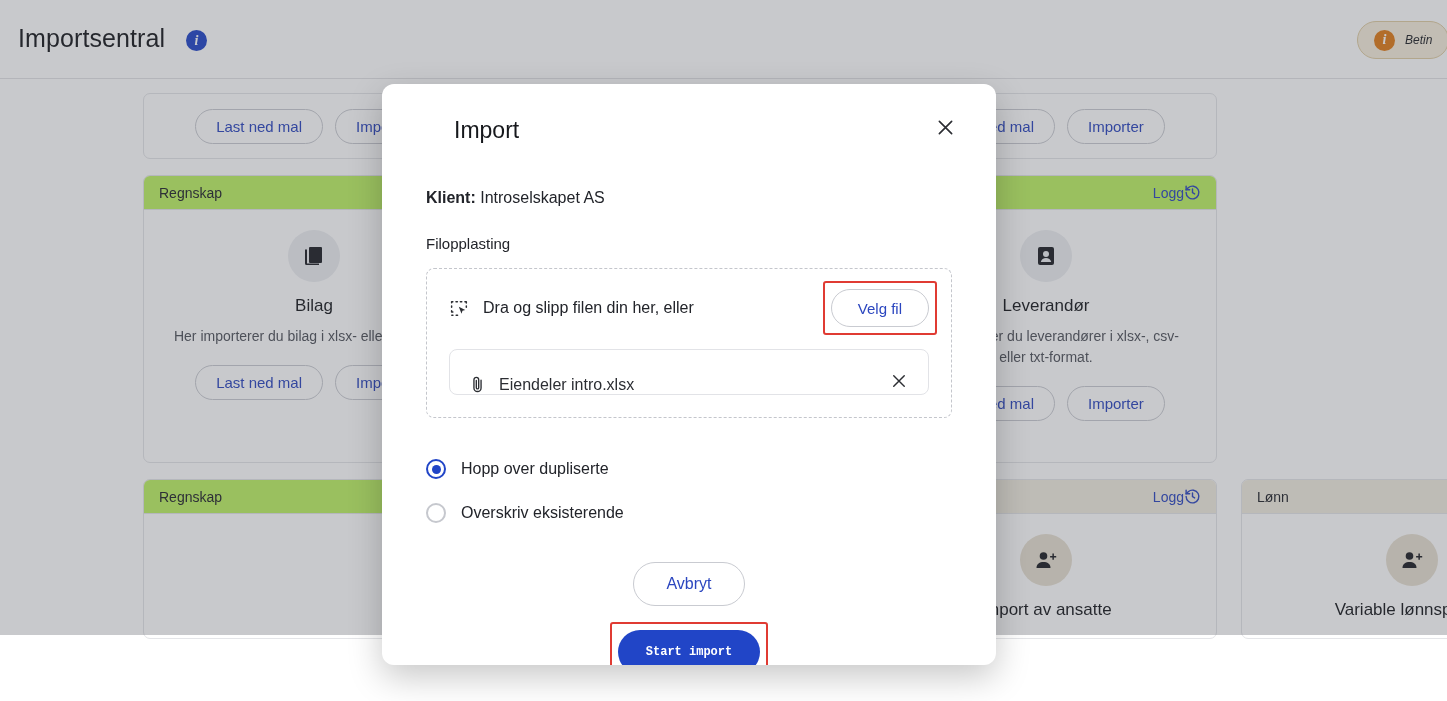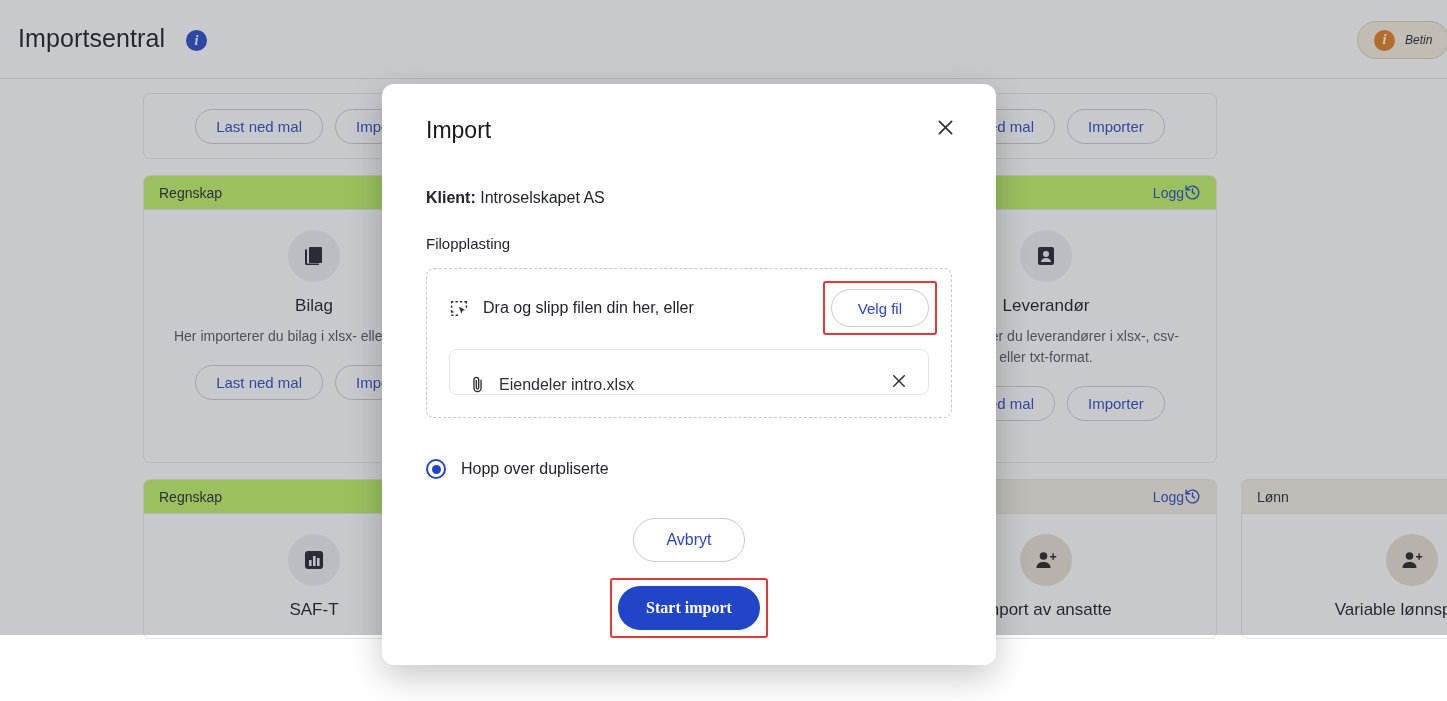--- a/index.html
+++ b/index.html
@@ -114,21 +114,21 @@
 
   
   .modal {
     position: absolute; left: 382px; top: 84px;
     width: 614px; height: 581px;
     background: #ffffff; border-radius: 12px;
     box-shadow: 0 12px 34px rgba(0,0,0,.22);
     overflow: hidden;
   }
   .modal-head {
-    position: relative; padding: 33px 42px 0 44px;
+    position: relative; padding: 33px 42px 0 44px; margin-left: 28px;
   }
   .modal-title { font-size: 23px; color: #16181c; font-weight: 400; }
   .modal-close {
     position: absolute; right: 36px; top: 28px;
     width: 30px; height: 30px;
     display: flex; align-items: center; justify-content: center;
     color: #2c2e33; background: none; border: 0; cursor: pointer;
   }
   .modal-body { padding: 0 44px; }
   .klient { margin-top: 45px; font-size: 16px; color: #22242a; }
@@ -194,22 +194,22 @@
   }
   .btn-secondary {
     height: 44px; padding: 0 32px; border-radius: 22px;
     border: 1px solid #c9cbd1; background: #fff;
     color: #2b46bf; font-size: 16px; cursor: pointer;
     font-family: "Liberation Sans", sans-serif;
   }
   .btn-primary {
     height: 44px; padding: 0 28px; border-radius: 22px;
     border: 0; background: #2145c7; color: #fff;
-    font-size: 16px; font-weight: 700; cursor: pointer;
-    font-family: Liberation Serif, serif;
+    font-size: 12px; font-weight: 700; cursor: pointer;
+    font-family: Liberation Mono, monospace;
   }
 </style>
 </head>
 <body>
 
 <div id="root">
 
   <div class="page">
 
     <div class="topbar">
@@ -340,31 +340,20 @@
           <div class="card-head">
             <span>Regnskap</span>
             <span class="logg">
               <span>Logg</span>
               <svg width="17" height="17" viewBox="0 0 24 24" fill="none" stroke="#2b46bf" stroke-width="2" stroke-linecap="round">
                   <path d="M3 12a9 9 0 1 0 3-6.7L3 8"></path>
                   <path d="M3 3v5h5"></path>
                   <path d="M12 7v5l3 2"></path>
                 </svg>
             </span>
-          </div>
-          <div class="card-body">
-            <div class="card-icon">
-              <svg width="24" height="24" viewBox="0 0 24 24" fill="#1d1f24">
-                  <rect x="3" y="3" width="18" height="18" rx="3"></rect>
-                  <rect x="7" y="12" width="2.6" height="6" fill="#eceef1"></rect>
-                  <rect x="11" y="8" width="2.6" height="10" fill="#eceef1"></rect>
-                  <rect x="15" y="10" width="2.6" height="8" fill="#eceef1"></rect>
-                </svg>
-            </div>
-            <div class="card-title">SAF-T</div>
           </div>
         </div>
 
         <div class="card clipped-bottom">
           <div class="card-head payroll">
             <span>Lønn</span>
             <span class="logg">
               <span>Logg</span>
               <svg width="17" height="17" viewBox="0 0 24 24" fill="none" stroke="#2b46bf" stroke-width="2" stroke-linecap="round">
                   <path d="M3 12a9 9 0 1 0 3-6.7L3 8"></path>
@@ -479,20 +468,24 @@
               </svg>
           </button>
         </div>
       </div>
 
       <div class="radios">
         <label class="radio-row">
           <span class="radio on"></span>
           <span class="radio-label">Hopp over dupliserte</span>
         </label>
+        <label class="radio-row">
+          <span class="radio"></span>
+          <span class="radio-label">Overskriv eksisterende</span>
+        </label>
       </div>
     </div>
 
     <div class="modal-foot">
       <button class="btn-secondary">Avbryt</button>
       <span class="hl">
         <button class="btn-primary">Start import</button>
       </span>
     </div>
   </div>

